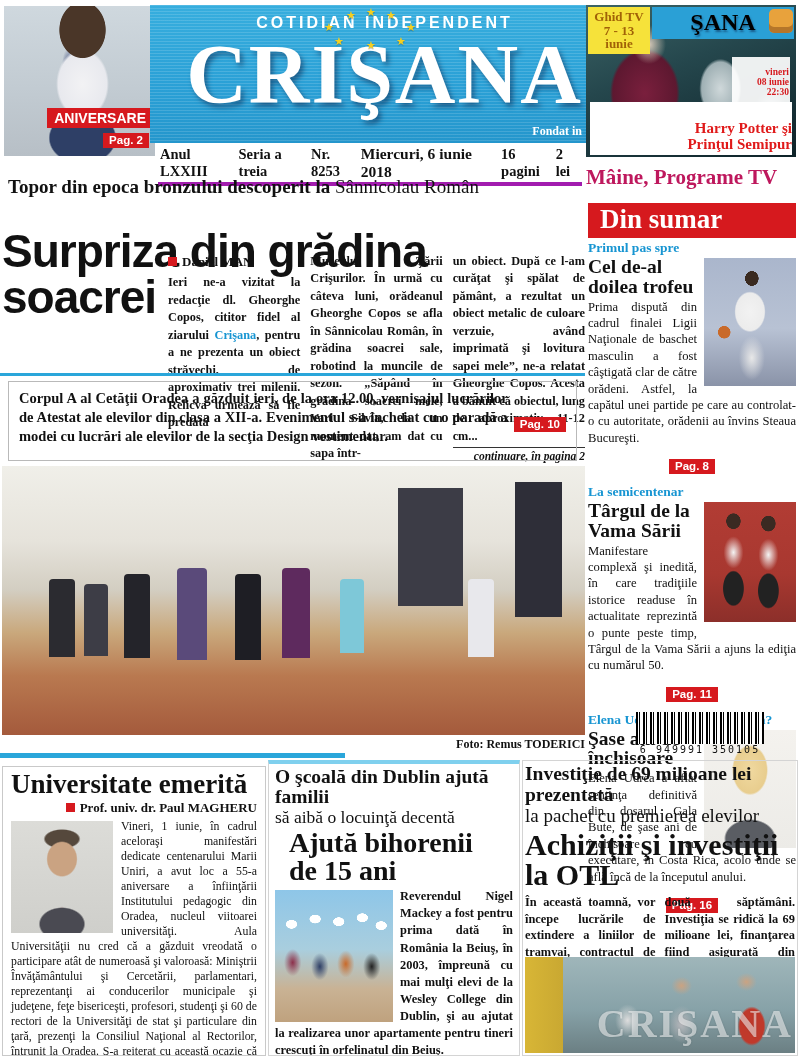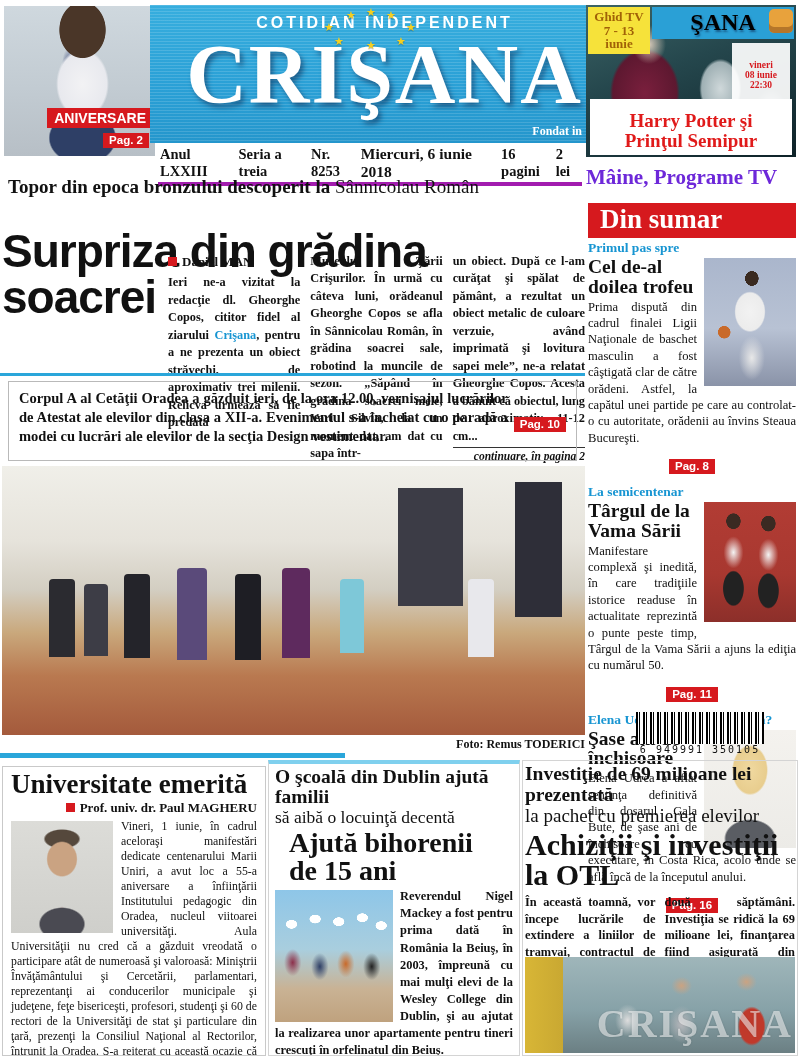--- a/index.html
+++ b/index.html
@@ -54,24 +54,24 @@
       radial-gradient(26px 40px at 88% 72%, #b8c4c8 0%, transparent 65%),
       linear-gradient(160deg, #3c6466 0%, #25474d 40%, #0e2228 100%); }
   .ghid { position:absolute; left:2px; top:2px; width:62px; background:#f6e23a; color:#a16207;
     font:bold 13px "Liberation Serif", serif; text-align:center; line-height:1.05; padding:3px 1px; }
   .mini-mast { position:absolute; left:66px; top:2px; right:2px; height:32px; background:#2aa0d6;
     color:#000000; font-weight:bold; font-size:24px; text-align:center; line-height:30px;
     text-shadow:1px 2px 2px rgba(10,30,70,.5); }
   .house-icon { position:absolute; right:3px; top:4px; width:24px; height:24px; background:#e8a23c;
     border-radius:5px; box-shadow:inset 0 -6px 0 #b5762a; }
   .air-box { position:absolute; right:6px; bottom:50px; width:58px; background:rgba(255,255,255,.92);
-    color:#d6191e; font:bold 9.5px "Liberation Serif", serif; text-align:center; padding:17px 1px; }
-  .hp-title { position:absolute; left:4px; right:4px; bottom:2px; background:#fff; text-align:center;
-    color:#e01a1a; font-weight:bold; font-size:19px; line-height:1.08; padding:12px 0 3px; }
-  .tomorrow { margin-top:8px; font-weight:bold; font-size:21px; color:#6d28d9; }
+    color:#d6191e; font:bold 9.5px "Liberation Serif", serif; text-align:right; padding:10px 1px; }
+  .hp-title { position:absolute; left:4px; right:4px; bottom:2px; background:#fff; text-align:right;
+    color:#e01a1a; font-weight:bold; font-size:15px; line-height:1.08; padding:18px 0 3px; }
+  .tomorrow { margin-top:8px; font-weight:bold; font-size:21px; color:#be185d; }
 
   
   .main-kicker { position:absolute; left:8px; top:176px; width:577px; font-size:19px; }
   .main-kicker b { font-weight:bold; }
   .main-headline { position:absolute; left:2px; top:197px; width:583px;
     font-family:"Liberation Sans", sans-serif; font-weight:bold; font-size:46px;
     letter-spacing:-1px; line-height:1; }
   .main-cols { position:absolute; left:8px; top:253px; width:577px; height:120px; display:flex; gap:10px; }
   .visitor-photo { width:150px; height:118px; flex:none;
     background:

